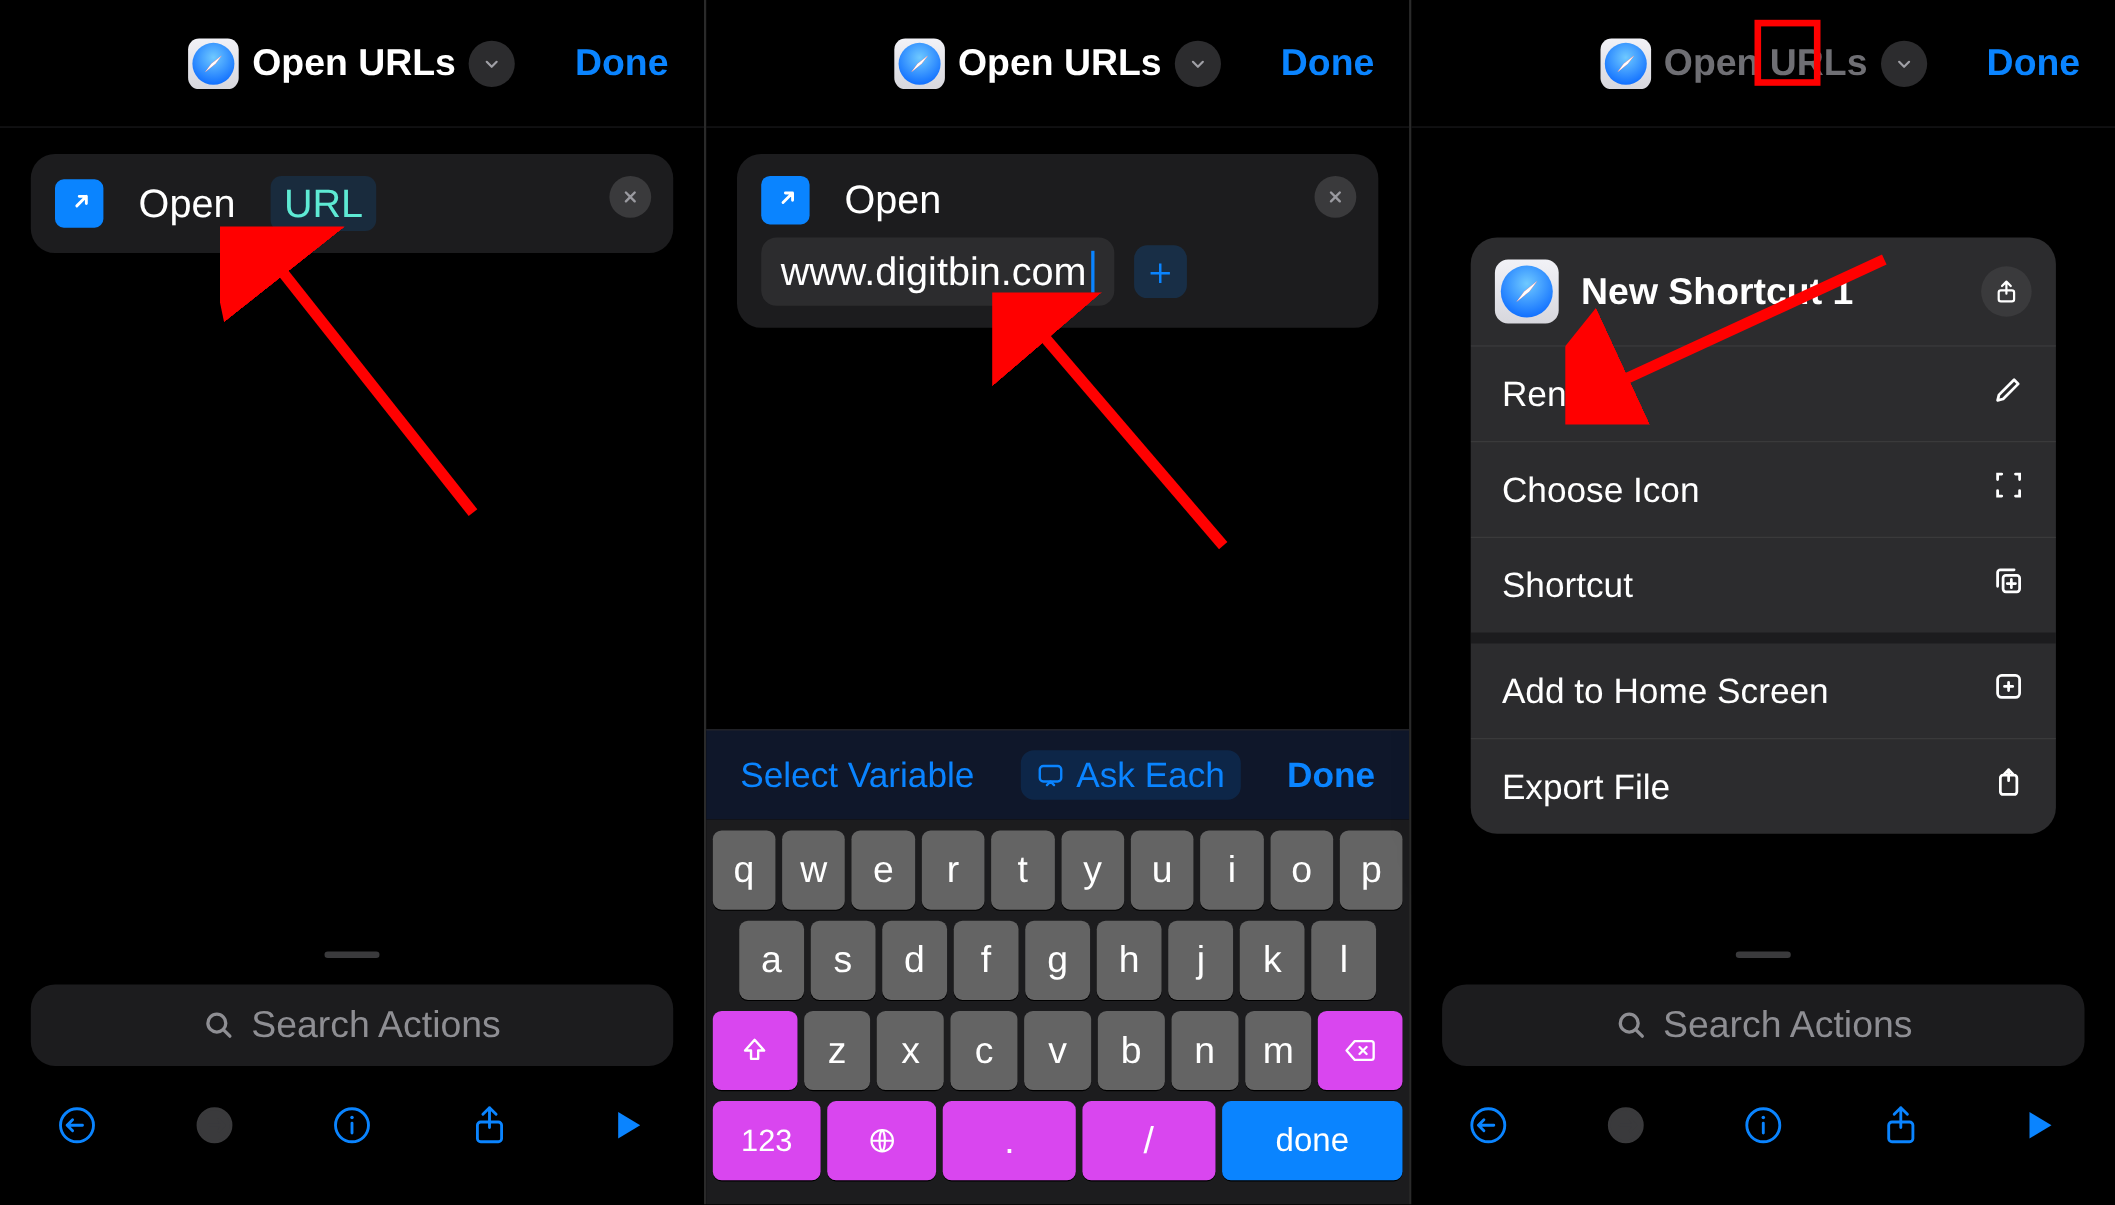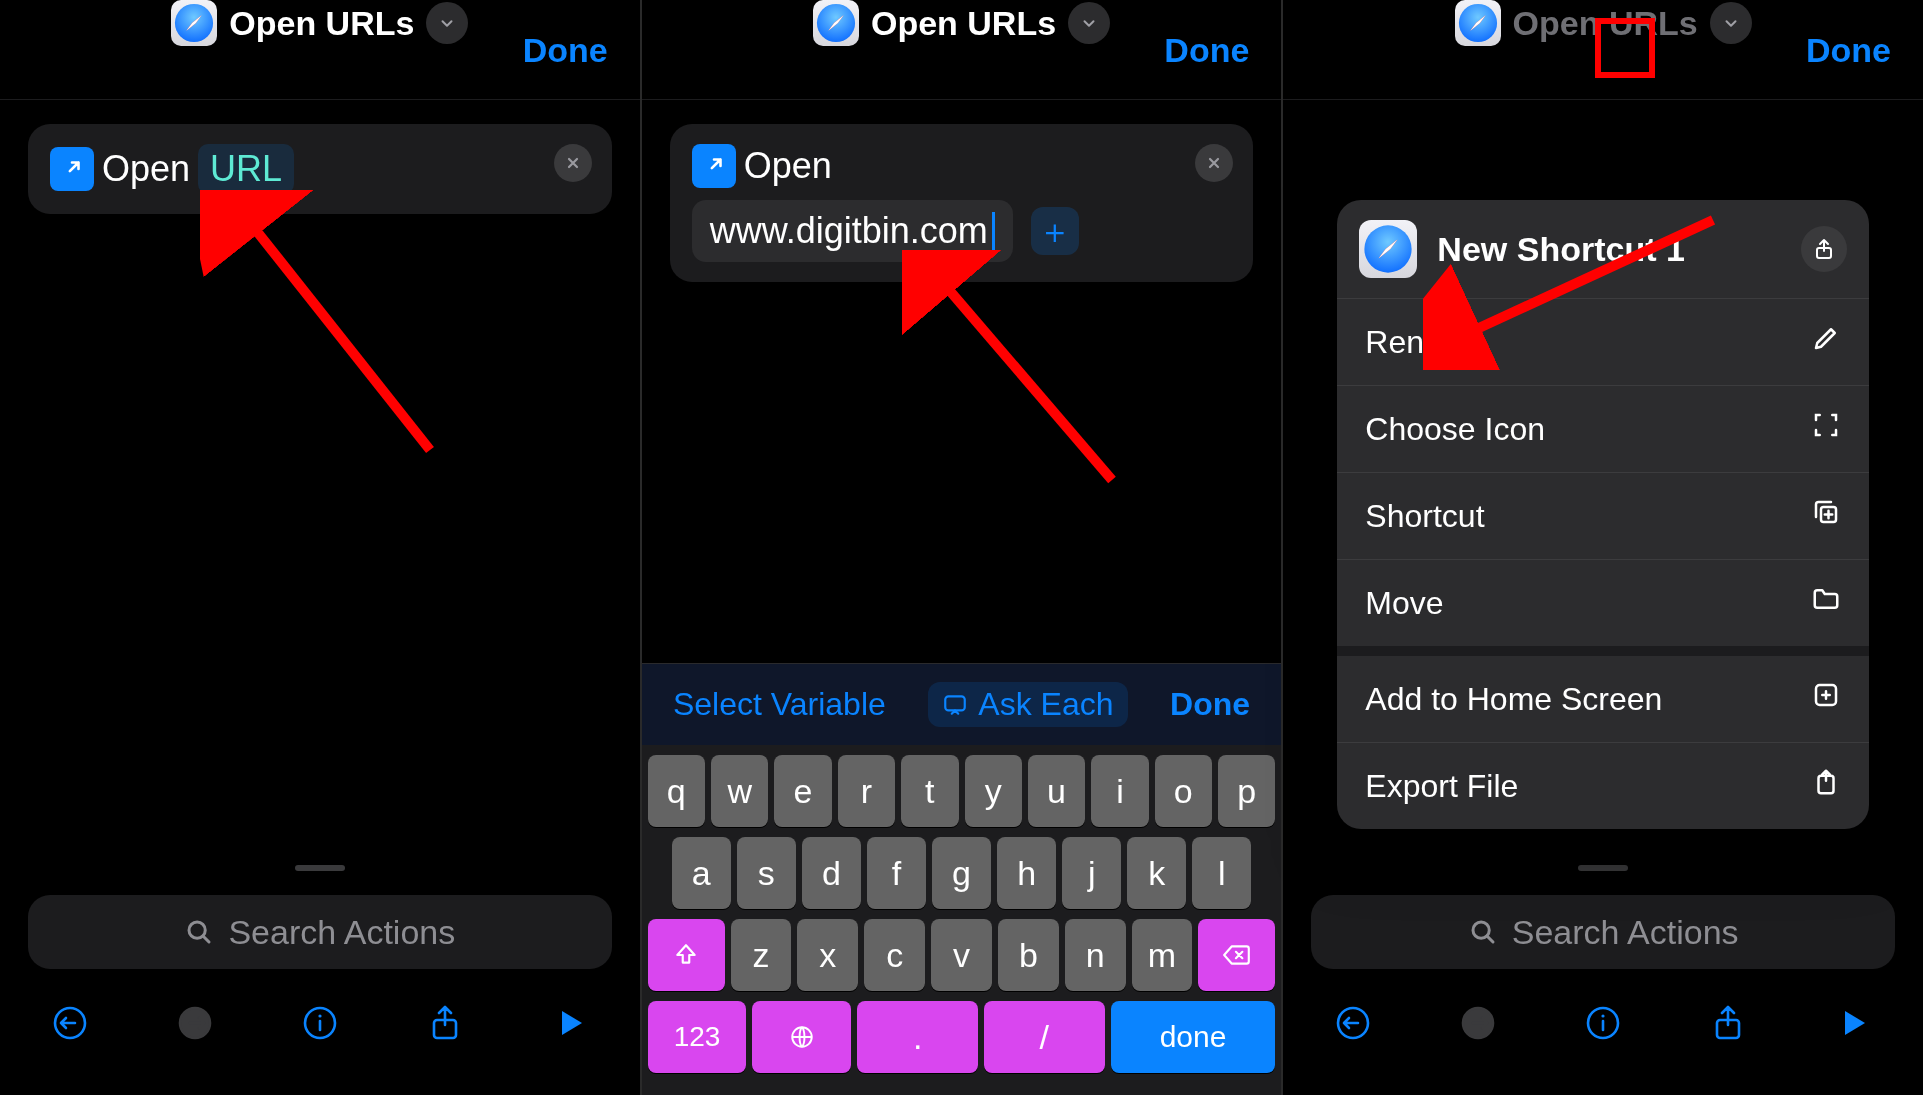--- a/index.html
+++ b/index.html
@@ -17,23 +17,23 @@
     flex: 1 1 0;
     background: #000;
     display: flex;
     flex-direction: column;
   }
   .panel + .panel { border-left: 2px solid #2a2a2a; }
 
   
   .topbar {
     display: flex;
-    align-items: flex-start;
-    justify-content: center;
-    height: 100px;
+    align-items: center;
+    justify-content: center;
+    height: 116px;
     position: relative;
     border-bottom: 1px solid #1c1c1e;
   }
   .title-group {
     display: flex;
     align-items: center;
     gap: 12px;
     font-size: 34px;
     font-weight: 600;
   }
@@ -82,21 +82,21 @@
     background: #1c1c1e;
     border-radius: 22px;
     padding: 20px 22px;
     display: flex;
     flex-direction: column;
     position: relative;
   }
   .action-row1 {
     display: flex;
     align-items: center;
-    gap: 8px;
+    gap: 32px;
     font-size: 36px;
     font-weight: 400;
   }
   .open-tile {
     width: 44px;
     height: 44px;
     border-radius: 8px;
     background: #0a84ff;
     display: flex;
     align-items: center;
@@ -592,26 +592,20 @@
               </svg></span>
           </div>
           <div class="popover-item">
             <span>Shortcut</span>
             <span class="item-icon"><svg viewBox="0 0 24 24" fill="none" stroke-width="2" stroke-linecap="round" stroke-linejoin="round" stroke="#fff">
                 <rect x="8" y="8" width="12" height="12" rx="2"></rect>
                 <path d="M4 16V6a2 2 0 0 1 2-2h10"></path>
                 <path d="M14 11v6M11 14h6"></path>
               </svg></span>
           </div>
-          <div class="popover-item">
-            <span>Move</span>
-            <span class="item-icon"><svg viewBox="0 0 24 24" fill="none" stroke-width="2" stroke-linecap="round" stroke-linejoin="round" stroke="#fff">
-                <path d="M3 7a2 2 0 0 1 2-2h4l2 3h8a2 2 0 0 1 2 2v7a2 2 0 0 1-2 2H5a2 2 0 0 1-2-2V7z"></path>
-              </svg></span>
-          </div>
         </div>
       <div class="popover-group-gap"></div>
       <div id="pop-b">
           <div class="popover-item">
             <span>Add to Home Screen</span>
             <span class="item-icon"><svg viewBox="0 0 24 24" fill="none" stroke-width="2" stroke-linecap="round" stroke-linejoin="round" stroke="#fff">
                 <rect x="4" y="4" width="16" height="16" rx="3"></rect>
                 <path d="M12 9v6M9 12h6"></path>
               </svg></span>
           </div>

